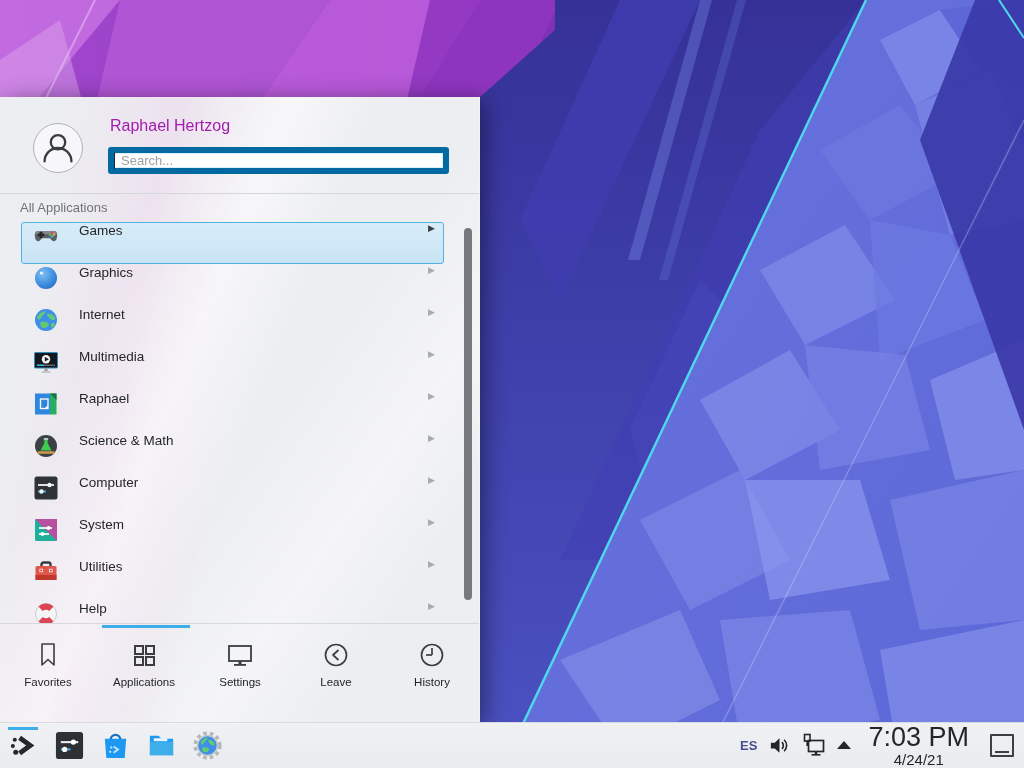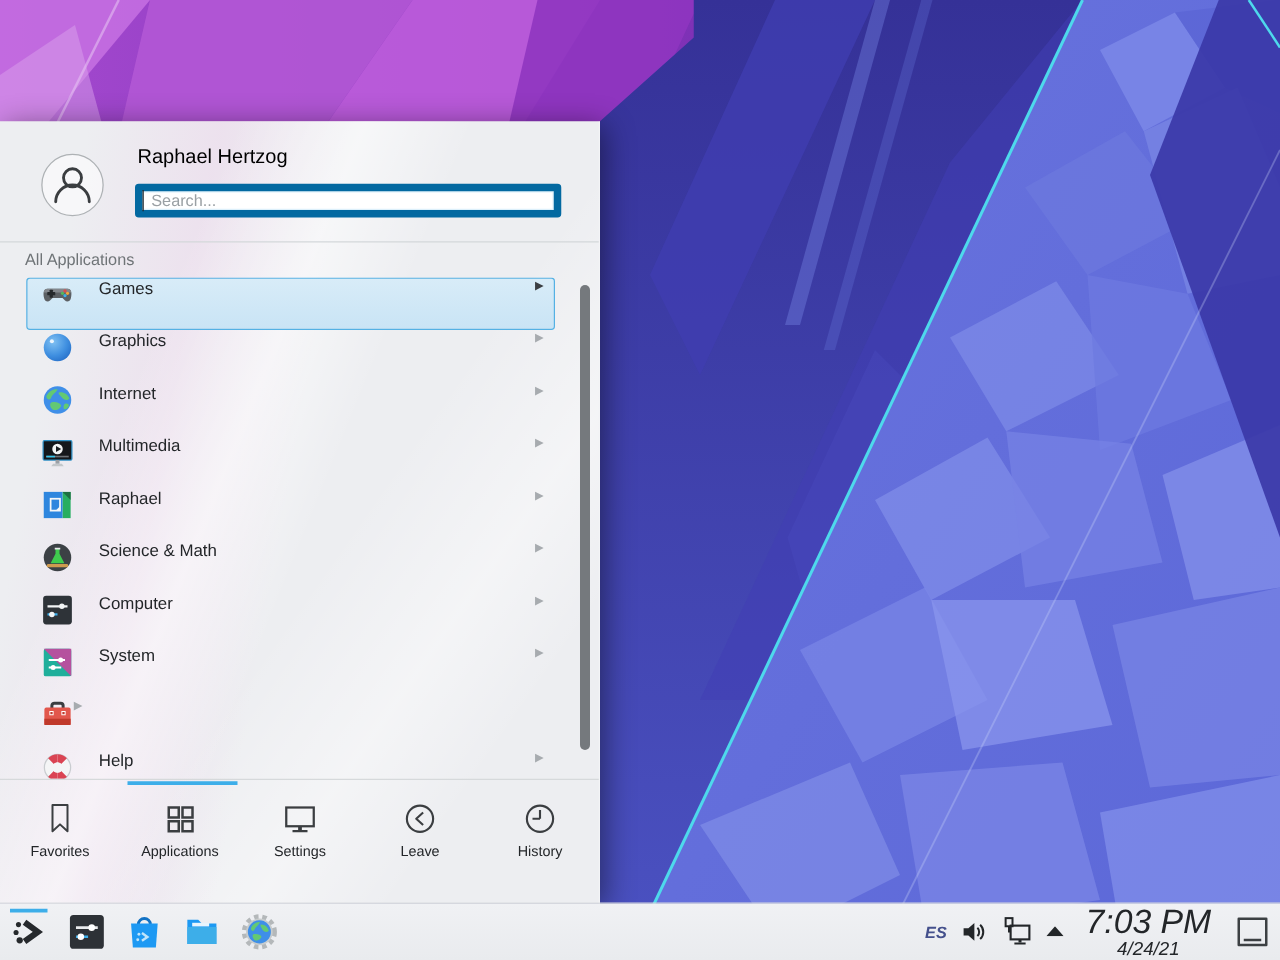--- a/index.html
+++ b/index.html
@@ -18,21 +18,21 @@
   .menu-streaks { position:absolute; inset:0; pointer-events:none;
     background:
       linear-gradient(112deg, rgba(255,255,255,0) 26%, rgba(255,255,255,.55) 40%, rgba(255,255,255,0) 52%),
       linear-gradient(100deg, rgba(238,214,236,0) 12%, rgba(236,210,234,.45) 30%, rgba(238,214,236,0) 48%),
       linear-gradient(125deg, rgba(255,255,255,0) 55%, rgba(255,255,255,.4) 70%, rgba(255,255,255,0) 82%);
   }
   .menu-header { position:absolute; left:0; top:0; right:0; height:96px; }
   .avatar { position:absolute; left:33px; top:26px; width:50px; height:50px; border-radius:50%;
     border:1px solid #aeb2b5; background:rgba(255,255,255,.55); }
   .avatar svg { position:absolute; inset:0; }
-  .user-name { position:absolute; left:110px; top:20px; font-size:16px; color:#000000; }
+  .user-name { position:absolute; left:110px; top:20px; font-size:16px; color:#a21caf; }
   .search-wrap { position:absolute; left:108px; top:50px; width:341px; height:27px; }
   .search-input { width:100%; height:100%; border:6px solid #0369a1; border-radius:3px;
     background:#ffffff; font-family:"Liberation Sans",sans-serif; font-size:13px; color:#232629;
     padding:0 8px 0 7px; outline:none; box-shadow:inset 0 0 0 1px rgba(61,174,233,.18); }
   .search-input::placeholder { color:#9aa0a4; opacity:1; }
   .search-caret { position:absolute; left:6px; top:5px; width:1px; height:17px; background:#232629; }
 
   .menu-separator { position:absolute; left:0; top:96px; width:100%; height:1px; background:#d4d7da; }
   .section-label { position:absolute; left:20px; top:103px; font-size:13px; color:#6f7477; }
 
@@ -58,21 +58,21 @@
 
   
   .taskbar { position:absolute; left:0; bottom:0; width:1024px; height:46px;
     background:linear-gradient(#f0f1f4,#e9ebee); border-top:1px solid #d9dbdf;
     display:flex; align-items:center; padding:0 10px 0 6px; }
   .tb-icon { position:relative; width:34px; height:40px; margin-right:12px;
     display:flex; align-items:center; justify-content:center; flex:0 0 auto; }
   .tb-icon svg { width:31px; height:31px; }
   .launcher-indicator { position:absolute; left:2px; top:1px; width:30px; height:3px; background:#3daee9; }
   .tb-spacer { flex:1; }
-  .tray { display:flex; align-items:center; gap:11px;font-style:italic; }
+  .tray { display:flex; align-items:center; gap:11px; }
   .kbd-layout { font-size:13px; font-weight:bold; color:#44508c; }
   .tray svg { display:block; }
   .clock { text-align:center; line-height:1.02; margin-left:6px; }
   .clock-time { font-size:27px; color:#232629; }
   .clock-date { font-size:15px; color:#232629; }
   .show-desktop { width:24px; height:23px; border:2px solid #3c4043; border-radius:1px;
     margin-left:10px; position:relative; background:transparent; }
   .show-desktop::after { content:""; position:absolute; left:3px; right:3px; bottom:2px; height:2px; background:#3c4043; }
 </style>
 </head>
@@ -267,20 +267,21 @@
       <div class="app-row">
         <svg class="app-icon" viewBox="0 0 26 26">
           <path d="M8.5,8 V5.5 a2,2 0 0 1 2,-2 h5 a2,2 0 0 1 2,2 V8" fill="none" stroke="#3a3d40" stroke-width="2.4"></path>
           <rect x="2.5" y="7" width="21" height="14" rx="1.5" fill="#e2574c"></rect>
           <rect x="2.5" y="16" width="21" height="5" fill="#c0392b"></rect>
           <rect x="6.5" y="9.8" width="3.4" height="3.4" fill="#ffffff"></rect>
           <rect x="16.1" y="9.8" width="3.4" height="3.4" fill="#ffffff"></rect>
           <rect x="7.3" y="10.6" width="1.8" height="1.8" fill="#c0392b"></rect>
           <rect x="16.9" y="10.6" width="1.8" height="1.8" fill="#c0392b"></rect>
         </svg>
+        <span class="app-label">Utilities</span>
         <span class="app-arrow">▶</span>
       </div>
 
       <div class="app-row">
         <svg class="app-icon" viewBox="0 0 26 26">
           <circle cx="13" cy="13" r="10.5" fill="#f4f5f6" stroke="#c9ccd0" stroke-width="1"></circle>
           <path d="M13,2.5 A10.5,10.5 0 0 1 20.5,5.6 L16,10.2 A4.5,4.5 0 0 0 13,9 Z" fill="#da4453"></path>
           <path d="M13,2.5 A10.5,10.5 0 0 0 5.5,5.6 L10,10.2 A4.5,4.5 0 0 1 13,9 Z" fill="#da4453"></path>
           <path d="M13,23.5 A10.5,10.5 0 0 1 5.5,20.4 L10,15.8 A4.5,4.5 0 0 0 13,17 Z" fill="#da4453"></path>
           <path d="M13,23.5 A10.5,10.5 0 0 0 20.5,20.4 L16,15.8 A4.5,4.5 0 0 1 13,17 Z" fill="#da4453"></path>

